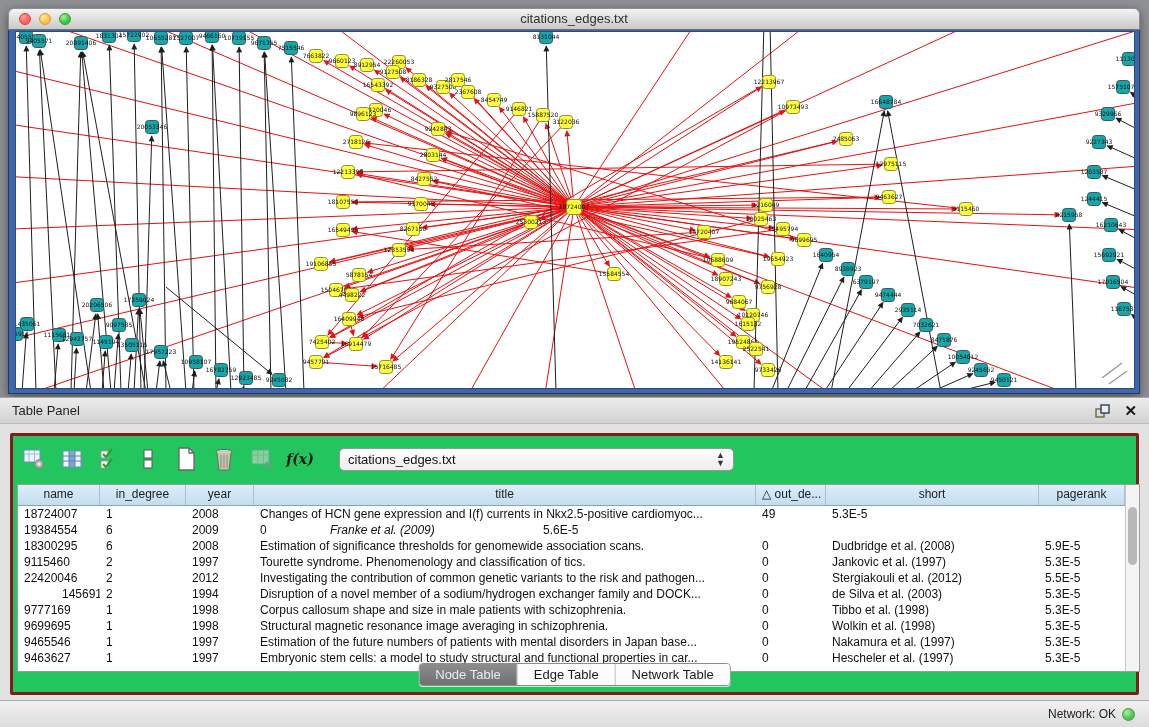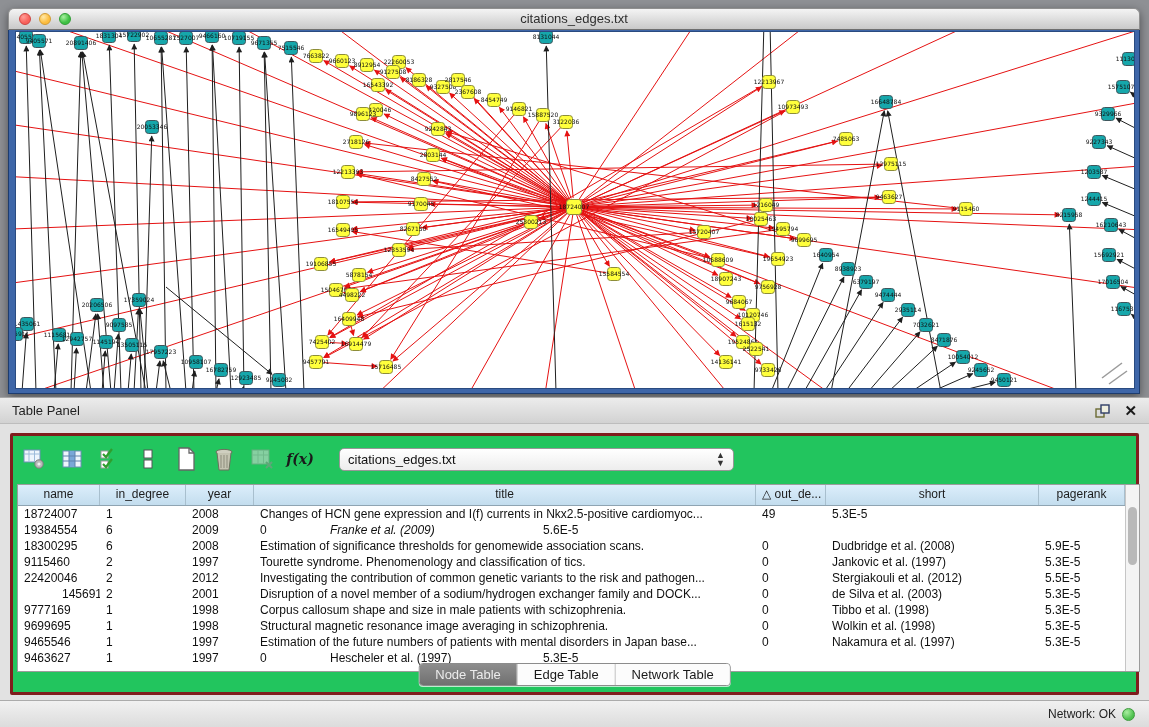--- a/index.html
+++ b/index.html
@@ -846,21 +846,21 @@
             <div class="td" style="width: 86px;">2</div>
             <div class="td" style="width: 68px;">2012</div>
             <div class="td" style="width: 502px;">Investigating the contribution of common genetic variants to the risk and pathogen...</div>
             <div class="td" style="width: 70px;">0</div>
             <div class="td" style="width: 213px;">Stergiakouli et al. (2012)</div>
             <div class="td" style="width: 86px;">5.5E-5</div>
           </div>
           <div class="trow">
             <div class="td" style="width: 82px; padding-left: 44px;">14569117</div>
             <div class="td" style="width: 86px;">2</div>
-            <div class="td" style="width: 68px;">2001</div>
+            <div class="td" style="width: 68px;">1994</div>
             <div class="td" style="width: 502px;">Disruption of a novel member of a sodium/hydrogen exchanger family and DOCK...</div>
             <div class="td" style="width: 70px;">0</div>
             <div class="td" style="width: 213px;">de Silva et al. (2003)</div>
             <div class="td" style="width: 86px;">5.3E-5</div>
           </div>
           <div class="trow">
             <div class="td" style="width: 82px;">9777169</div>
             <div class="td" style="width: 86px;">1</div>
             <div class="td" style="width: 68px;">1998</div>
             <div class="td" style="width: 502px;">Corpus callosum shape and size in male patients with schizophrenia.</div>
@@ -883,20 +883,21 @@
             <div class="td" style="width: 68px;">1997</div>
             <div class="td" style="width: 502px;">Estimation of the future numbers of patients with mental disorders in Japan base...</div>
             <div class="td" style="width: 70px;">0</div>
             <div class="td" style="width: 213px;">Nakamura et al. (1997)</div>
             <div class="td" style="width: 86px;">5.3E-5</div>
           </div>
           <div class="trow">
             <div class="td" style="width: 82px;">9463627</div>
             <div class="td" style="width: 86px;">1</div>
             <div class="td" style="width: 68px;">1997</div>
+            <div class="td" style="width: 502px;">Embryonic stem cells: a model to study structural and functional properties in car...</div>
             <div class="td" style="width: 70px;">0</div>
             <div class="td" style="width: 213px;">Hescheler et al. (1997)</div>
             <div class="td" style="width: 86px;">5.3E-5</div>
           </div>
         </div>
       <div class="vscroll">
         <div class="vthumb"></div>
       </div>
     </div>
 

